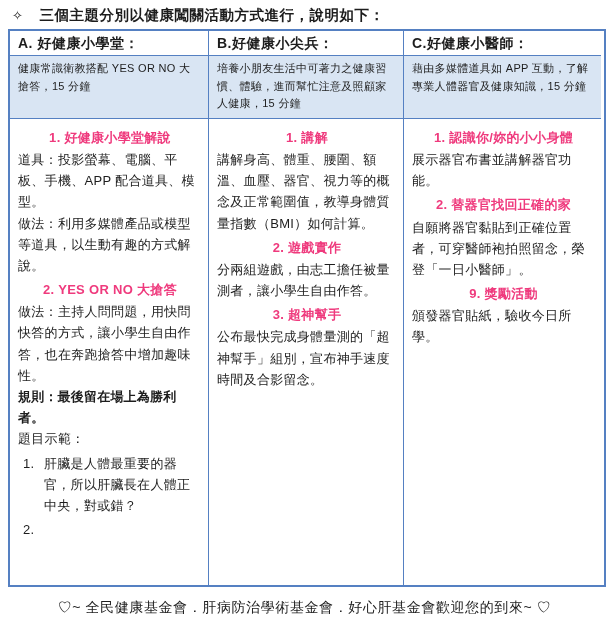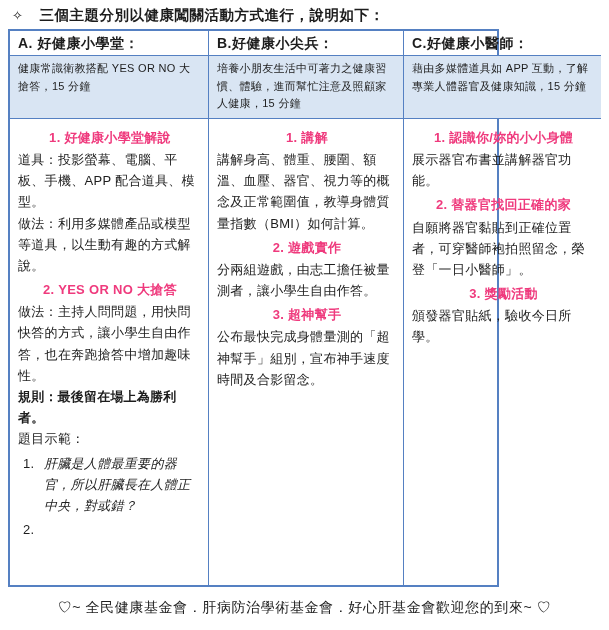--- a/index.html
+++ b/index.html
@@ -26,21 +26,21 @@
     padding: 6px 0 4px 12px;
     letter-spacing: 0.5px;
   }
   .diamond {
     font-size: 13px;
     margin-right: 16px;
     font-weight: normal;
   }
   .themes-table {
     margin-left: 8px;
-    width: 491px;
+    width: 598px;
     height: 558px;
     display: grid;
     grid-template-columns: 199px 195px 197px;
     grid-template-rows: 25px auto 1fr;
     grid-auto-flow: column;
     border: 2px solid var(--border-blue);
     background: #fff;
   }
   .cell {
     border-right: 1.5px solid var(--border-blue);
@@ -72,21 +72,21 @@
   }
   .blk.heading {
     color: var(--pink);
     font-weight: bold;
     margin: 3px 0 1px 0;
     text-align: center;
   }
   .blk.bold { font-weight: bold; letter-spacing: 0.2px; }
   .qitem { display: flex; margin-top: 3px; }
   .qnum { width: 26px; padding-left: 5px; flex-shrink: 0; }
-  .qtext { flex: 1; font-style: italic; }
+  .qtext { flex: 1; }
   .footer-line {
     text-align: center;
     font-size: 14px;
     margin-top: 12px;
     letter-spacing: 0.6px;
   }
 </style>
 </head>
 <body>
 
@@ -124,18 +124,18 @@
       <div class="blk heading">3. 超神幫手</div>
       <div class="blk text">公布最快完成身體量測的「超神幫手」組別，宣布神手速度時間及合影留念。</div>
     </div>
     <div class="cell header-cell">C.好健康小醫師：</div>
     <div class="cell summary-cell">藉由多媒體道具如 APP 互動，了解專業人體器官及健康知識，15 分鐘</div>
     <div class="cell body-cell">
       <div class="blk heading">1. 認識你/妳的小小身體</div>
       <div class="blk text">展示器官布書並講解器官功能。</div>
       <div class="blk heading">2. 替器官找回正確的家</div>
       <div class="blk text">自願將器官黏貼到正確位置者，可穿醫師袍拍照留念，榮登「一日小醫師」。</div>
-      <div class="blk heading">3. 獎勵活動</div>
+      <div class="blk heading">9. 獎勵活動</div>
       <div class="blk text">頒發器官貼紙，驗收今日所學。</div>
     </div>
   </div>
 
 <div class="footer-line">♡~ 全民健康基金會．肝病防治學術基金會．好心肝基金會歡迎您的到來~ ♡</div>
 
 </body></html>

